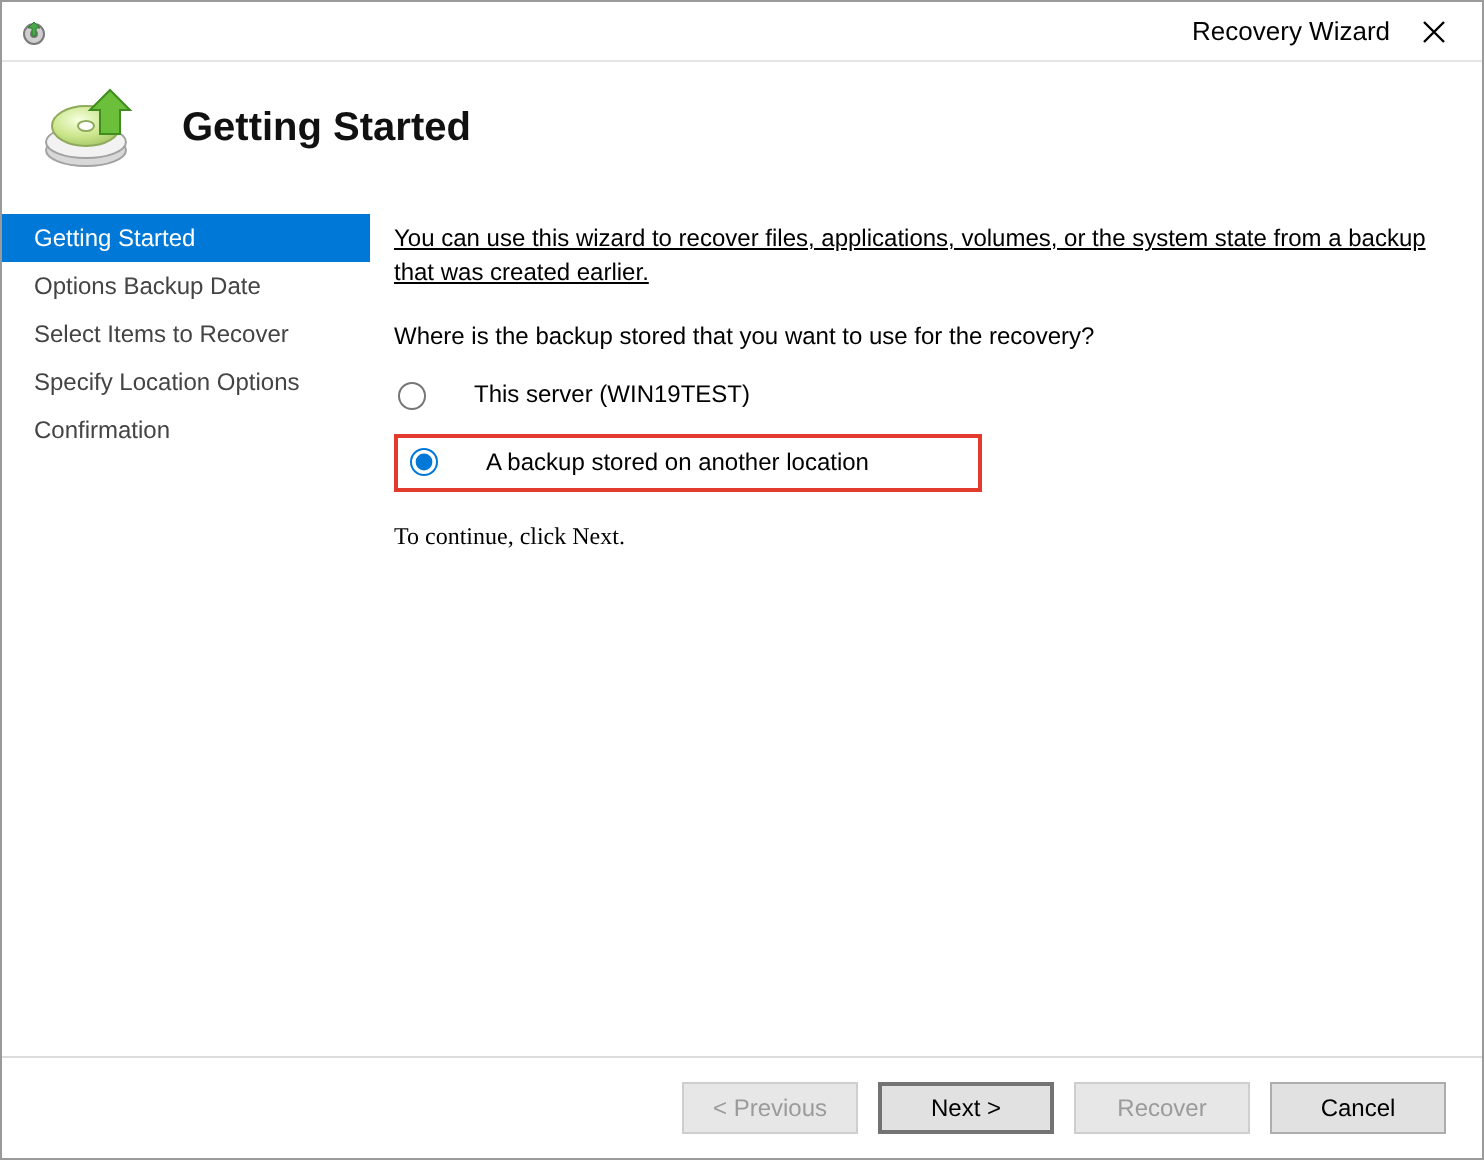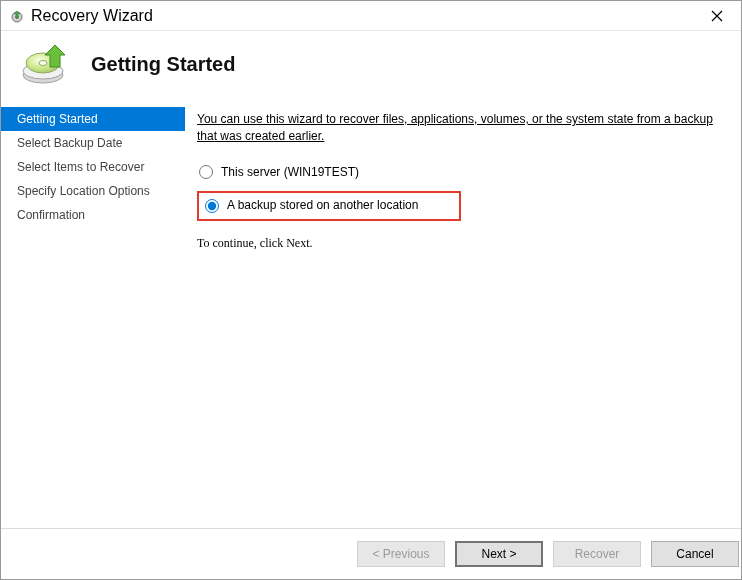--- a/index.html
+++ b/index.html
@@ -29,21 +29,22 @@
   }
   .titlebar .app-icon {
     width: 16px; height: 16px;
     margin-right: 6px;
     display: inline-flex;
     align-items: center;
     justify-content: center;
   }
   .titlebar .title {
     flex: 1;
-    font-size: 16px;
+    font-size: 13px;
+    text-align: right;
   }
   .titlebar .close {
     width: 44px; height: 28px;
     display: inline-flex;
     align-items: center;
     justify-content: center;
     font-size: 14px;
     color: #000;
     cursor: default;
   }
@@ -85,40 +86,40 @@
     padding: 6px 24px 10px 12px;
     font-size: 12px;
     color: #000;
     line-height: 1.45;
   }
   .main .intro { margin-bottom: 14px; text-decoration: underline; }
   .main .prompt { margin-bottom: 8px; }
   .radio-row {
     display: flex;
     align-items: center;
-    gap: 8px;
+    gap: 24px;
     padding: 4px 2px;
     cursor: default;
   }
   .radio-row input[type=radio] {
     width: 14px; height: 14px;
     accent-color: #0078d7;
     margin: 0;
   }
   .highlight-box {
     border: 2.5px solid #e23a2d;
     padding: 4px 6px;
-    width: 264px;
+    width: 294px;
     margin-top: 6px;
     margin-bottom: 14px;
   }
   .continue-text { margin-top: 6px; font-family: Liberation Serif, serif; }
   .footer {
     border-top: 1px solid #dcdcdc;
-    padding: 12px 2px;
+    padding: 12px 18px;
     display: flex;
     justify-content: flex-end;
     gap: 10px;
   }
   .footer button {
     min-width: 88px;
     height: 26px;
     font-family: inherit;
     font-size: 12px;
     background: #e1e1e1;
@@ -172,28 +173,29 @@
         <ellipse cx="22" cy="22" rx="4" ry="2.5" fill="#fff" stroke="#8faa5a"></ellipse>
         <path d="M34 4 L44 14 L39 14 L39 26 L29 26 L29 14 L24 14 Z" fill="#6cbf3a" stroke="#3f8d1f" stroke-width="1"></path>
       </svg>
     </span>
     <h1>Getting Started</h1>
   </div>
 
   <div class="body">
     <div class="sidebar">
       <div class="step active">Getting Started</div>
-      <div class="step">Select Backup Date</div>
+      <div class="step">Options Backup Date</div>
       <div class="step">Select Items to Recover</div>
       <div class="step">Specify Location Options</div>
       <div class="step">Confirmation</div>
     </div>
 
     <div class="main">
       <div class="intro">You can use this wizard to recover files, applications, volumes, or the system state from a backup that was created earlier.</div>
+      <div class="prompt">Where is the backup stored that you want to use for the recovery?</div>
 
       <label class="radio-row">
         <input type="radio" name="loc" style="">
         <span>This server (WIN19TEST)</span>
       </label>
 
       <div class="highlight-box">
         <label class="radio-row" style="padding:0">
           <input type="radio" name="loc" checked="" style="">
           <span>A backup stored on another location</span>

